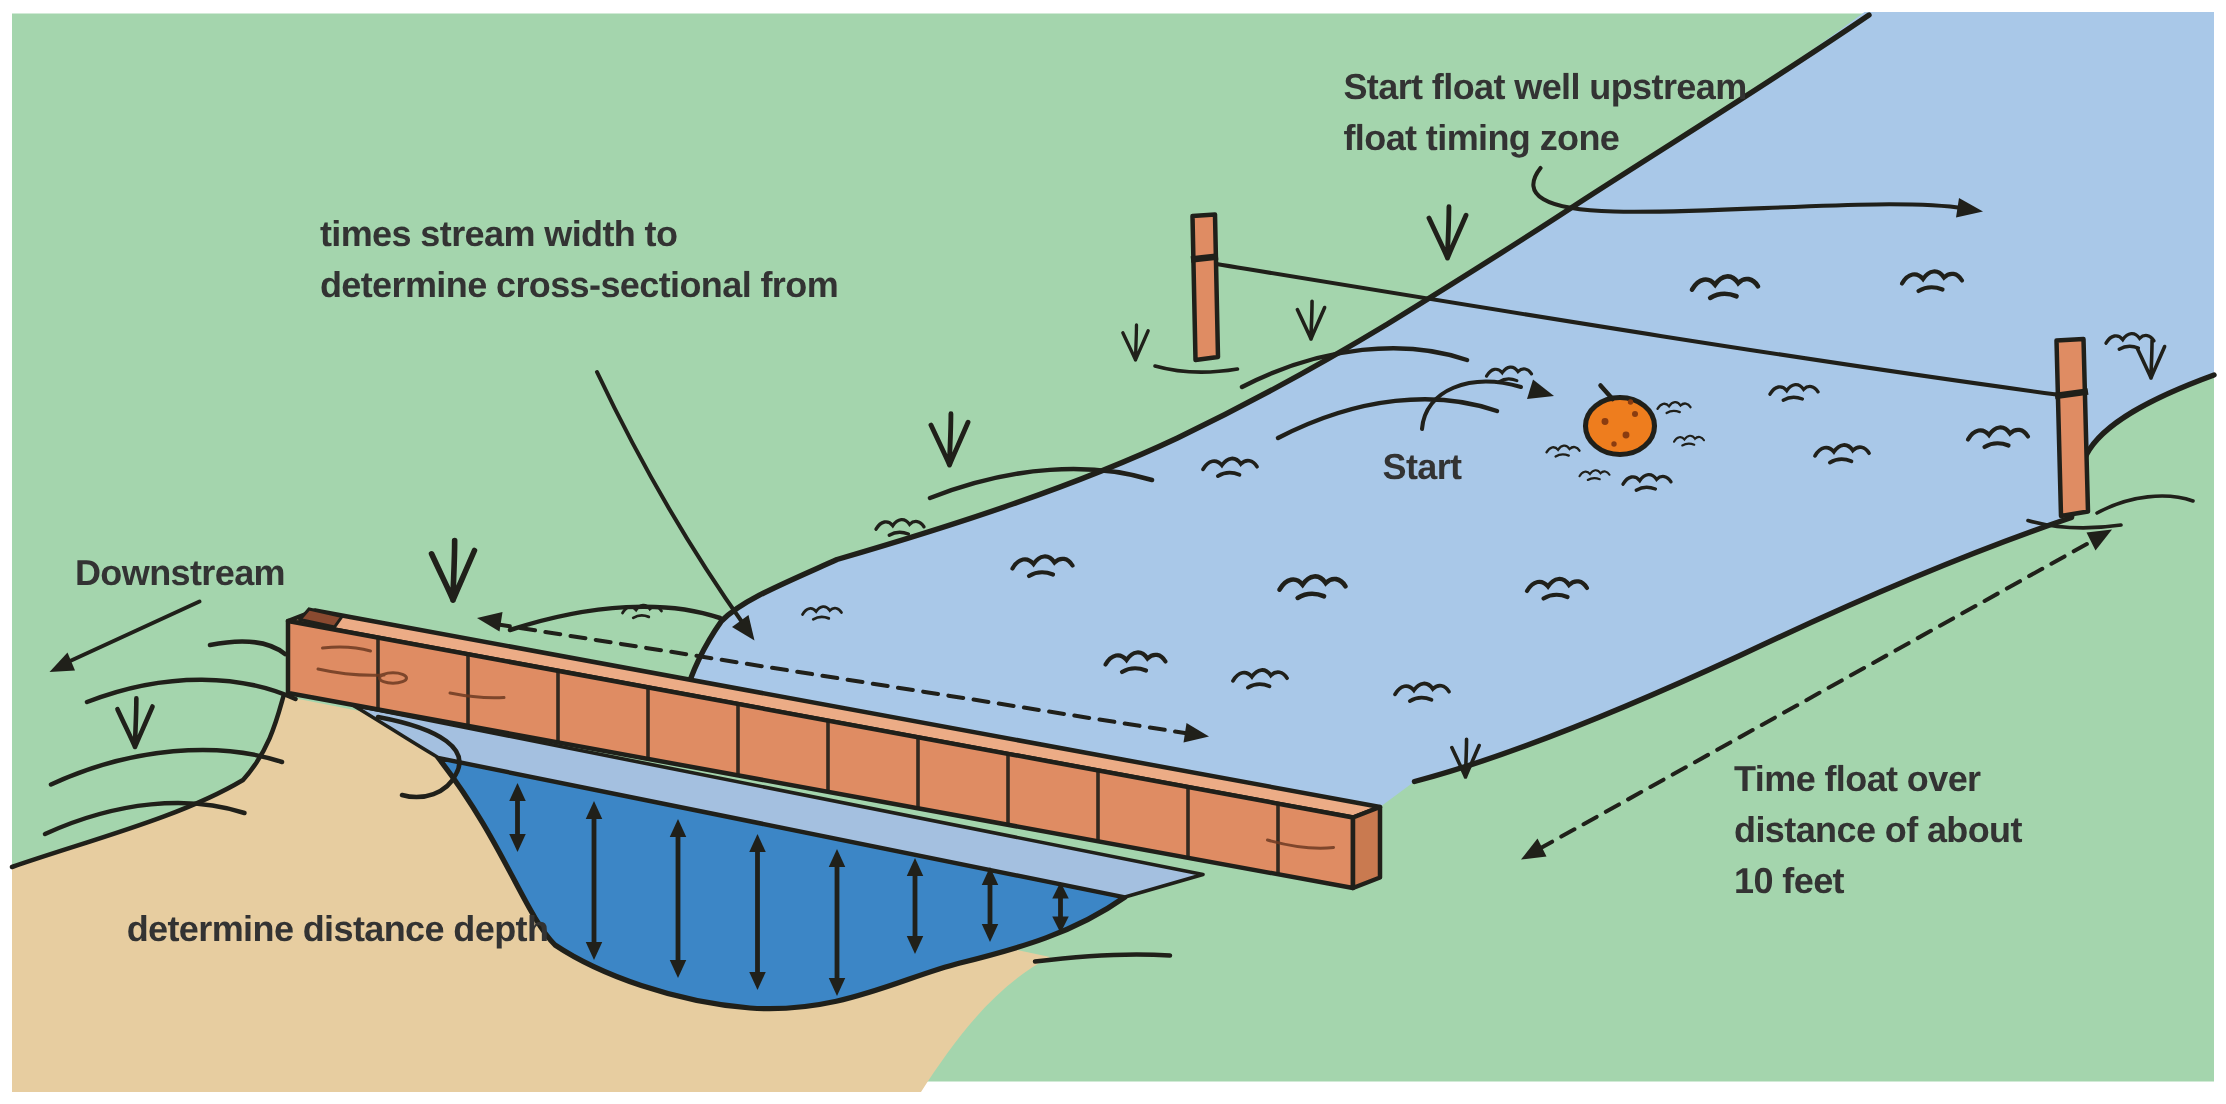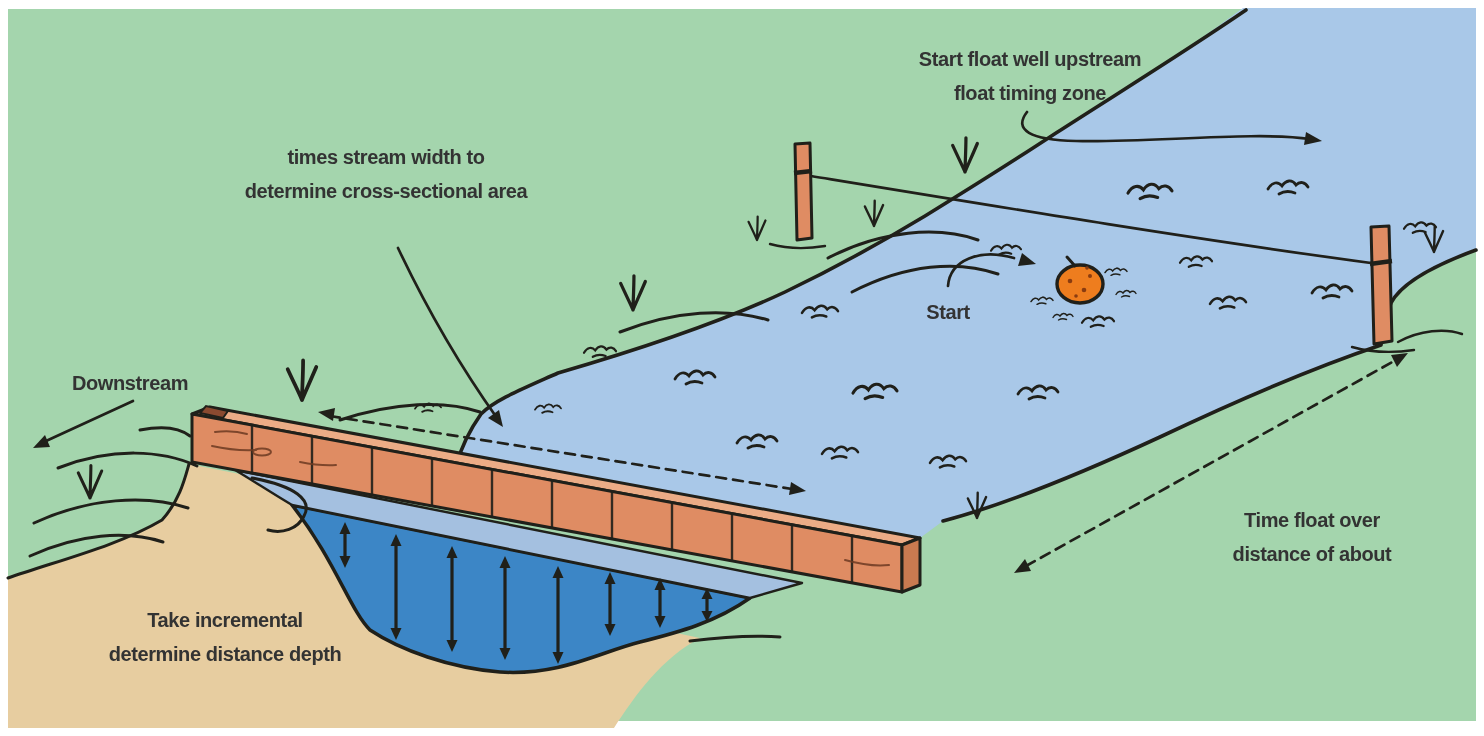--- a/index.html
+++ b/index.html
@@ -23,22 +23,22 @@
   .outline-thick{fill:none;stroke:var(--ink);stroke-width:3.6;stroke-linecap:round;stroke-linejoin:round;}
   .thin{fill:none;stroke:var(--ink);stroke-width:2.4;stroke-linecap:round;}
   .grain{fill:none;stroke:#6d3a22;stroke-width:2;stroke-linecap:round;opacity:.85;}
   .seg{stroke:var(--ink);stroke-width:2.4;opacity:.9;}
   .arrow-line{fill:none;stroke:var(--ink);stroke-width:2.7;stroke-linecap:round;}
   .arrow-dash{fill:none;stroke:var(--ink);stroke-width:2.7;stroke-linecap:round;stroke-dasharray:10 7;}
   .arrow-head{fill:var(--ink);stroke:none;}
   .depth{stroke:var(--ink);stroke-width:3.2;}
   .float-fill{fill:var(--float-orange);stroke:var(--ink);stroke-width:3.4;}
   .dot{fill:#8a3c10;}
-  .lbl{position:absolute;font-weight:bold;font-size:20px;line-height:34px;color:var(--text);
-       text-align:center;transform:translateX(-50%);white-space:nowrap;letter-spacing:-0.4px;}
+  .lbl{position:absolute;font-weight:bold;font-size:24px;line-height:34px;color:var(--text);
+       transform:translateX(-50%);white-space:nowrap;letter-spacing:-0.4px;}
   .lbl span{display:block;}
 </style>
 </head>
 <body>
 
 <div class="canvas">
   <svg width="1484" height="736" viewBox="0 0 1484 736">
     <defs>
       <g id="ripple" fill="none" stroke="var(--ink)" stroke-width="2.8" stroke-linecap="round">
         <path d="M -20,1 C -16,-6 -10,-7 -6,-2 C -2,-8 4,-9 8,-3 C 12,-7 17,-6 20,-1"></path>
@@ -240,29 +240,29 @@
       <polygon class="arrow-head" points="1036,264 1018,266 1022,253"></polygon>
     </g>
   </svg>
 
   <div class="lbl" style="left:1030px;top:42px;">
     <span>Start float well upstream</span>
     <span>float timing zone</span>
   </div>
   <div class="lbl" style="left:386px;top:140px;">
     <span>times stream width to</span>
-    <span>determine cross-sectional area</span>
-  </div>
-  <div class="lbl" style="left:130px;top:366px;">
+    <span>determine cross-sectional from</span>
+  </div>
+  <div class="lbl" style="left:120px;top:366px;">
     <span>Downstream</span>
   </div>
   <div class="lbl" style="left:948px;top:295px;">
     <span>Start</span>
   </div>
-  <div class="lbl" style="left:1312px;top:503px;">
+  <div class="lbl" style="left:1252px;top:503px;">
     <span>Time float over</span>
     <span>distance of about</span>
+    <span>10 feet</span>
   </div>
   <div class="lbl" style="left:225px;top:603px;">
-    <span>Take incremental</span>
     <span>determine distance depth</span>
   </div>
 </div>
 
 </body></html>

